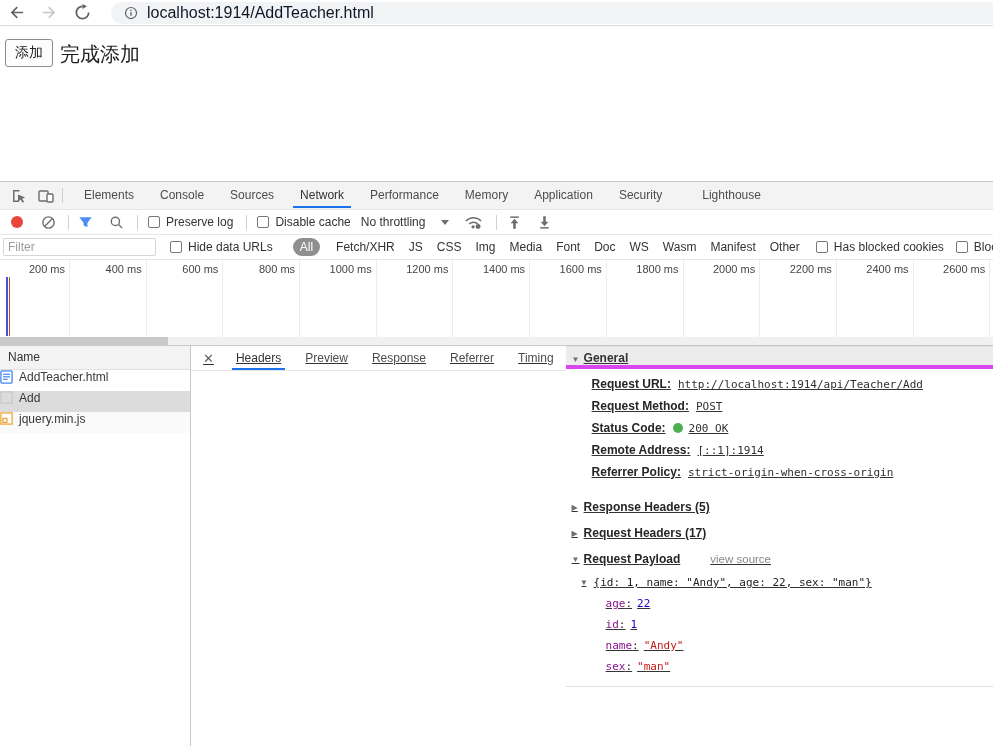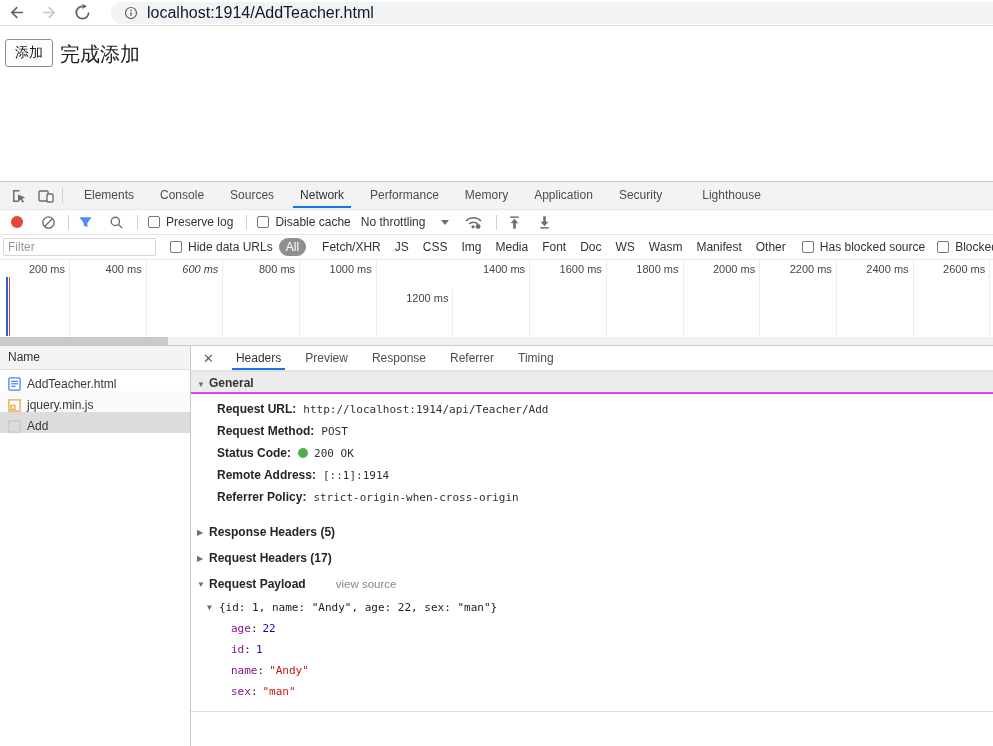--- a/index.html
+++ b/index.html
@@ -43,38 +43,38 @@
   .dt-timeline { height:85px; position:relative; background:#fff; flex:0 0 auto; }
   .tl-grid { display:flex; height:77px; }
   .tl-cell { border-right:1px solid #ececec; height:100%; font-size:11px; color:#454545; text-align:right; padding:3px 4px 0 0; flex:0 0 auto; }
   .tl-marker { position:absolute; top:17px; bottom:9px; width:1.5px; }
   .tl-scrollbar { position:absolute; left:0; right:0; bottom:0; height:8px; background:#f1f1f1; }
   .tl-thumb { width:168px; height:100%; background:#c9c9c9; cursor:pointer; }
 
   .dt-main { flex:1; display:flex; border-top:1px solid #c9c9c9; min-height:0; }
   .req-panel { width:191px; flex:0 0 auto; border-right:1px solid #c9c9c9; display:flex; flex-direction:column; }
   .name-header { height:24px; line-height:23px; background:#f3f3f3; border-bottom:1px solid #e0e0e0; padding-left:8px; color:#333; }
-  .req-row { height:21px; display:flex; align-items:flex-end; padding-left:8px; cursor:pointer; color:#383838; }
+  .req-row { height:21px; display:flex; align-items:flex-start; cursor:pointer; color:#383838; }
   .req-row .fic { width:13px; height:14px; margin-right:6px; flex:0 0 auto; }
   .req-row.striped { background:#fafafa; }
   .req-row.selected { background:#dcdcdc; }
 
-  .detail-panel { flex:1; display:flex; flex-direction:column; background:#fff; min-width:0; }
+  .detail-panel { flex:1; display:flex; flex-direction:row; background:#fff; min-width:0;text-decoration:underline; }
   .detail-tabs { height:25px; display:flex; align-items:stretch; border-bottom:1px solid #e6e6e6; flex:0 0 auto; }
   .close-x { align-self:center; padding:0 10px 0 12px; color:#5f6368; font-size:13px; cursor:pointer; }
   .close-x::before { content:"✕"; }
   .d-tab { padding:0 12px; line-height:24px; color:#4d4d4d; cursor:pointer; position:relative; }
   .d-tab.active { color:#333; }
   .d-tab.active::after { content:""; position:absolute; left:8px; right:8px; bottom:0; height:2.5px; background:#1a73e8; }
 
   .detail-body { flex:1; overflow:hidden; }
   .tri { font-size:8px; color:#6e6e6e; display:inline-block; width:12px; }
   .tri-down::before { content:"▼"; }
   .tri-right::before { content:"▶"; }
-  .general-header { height:23px; line-height:22px; background:#ececec; border-top:1px solid #e0e0e0; border-bottom:2px solid #d946ef; padding-left:6px; font-weight:bold; color:#333; cursor:pointer; }
+  .general-header { height:23px; line-height:22px; background:#ececec; border-top:1px solid #e0e0e0; border-bottom:4px solid #d946ef; padding-left:6px; font-weight:bold; color:#333; cursor:pointer; }
   .kv-row { padding-left:26px; height:22px; display:flex; align-items:center; }
   .kv-label { font-weight:bold; color:#262626; margin-right:7px; white-space:nowrap; }
   .kv-value { font-family:"DejaVu Sans Mono","Liberation Mono",monospace; font-size:11px; color:#303030; white-space:nowrap; }
   .status-dot { width:10px; height:10px; border-radius:50%; margin-right:6px; display:inline-block; }
   .sec-row { height:26px; display:flex; align-items:center; padding-left:6px; cursor:pointer; }
   .sec-title { font-weight:bold; color:#262626; }
   .view-source { color:#888; margin-left:30px; cursor:pointer; font-size:11.5px; }
   .payload-tree { font-family:"DejaVu Sans Mono","Liberation Mono",monospace; font-size:11px; color:#222; }
   .obj-line { height:21px; display:flex; align-items:center; padding-left:16px; cursor:pointer; }
   .prop-line { height:21px; display:flex; align-items:center; padding-left:40px; }
@@ -172,47 +172,47 @@
     <svg class="tb-ic" style="margin-left:15px;" viewBox="0 0 14 14">
         <path d="M7 10.4 L3.4 6.3 H5.8 V1.2 H8.2 V6.3 H10.6 Z" fill="#6e6e6e"></path>
         <rect x="3" y="11.3" width="8" height="1.4" fill="#6e6e6e"></rect>
       </svg>
   </div>
 
   <div class="dt-filterbar">
     <input class="filter-input" placeholder="Filter" style="">
     <span class="chk" style="margin-left:14px;"></span>
     <span class="chk-label">Hide data URLs</span>
-    <span class="pill selected" style="margin-left:6px;">All</span>
+    <span class="pill selected" style="margin-left:20px;">All</span>
     <div class="vdiv" style="margin:0 4px; height:13px;"></div>
     <span class="pill">Fetch/XHR</span>
     <span class="pill">JS</span>
     <span class="pill">CSS</span>
     <span class="pill">Img</span>
     <span class="pill">Media</span>
     <span class="pill">Font</span>
     <span class="pill">Doc</span>
     <span class="pill">WS</span>
     <span class="pill">Wasm</span>
     <span class="pill">Manifest</span>
     <span class="pill">Other</span>
     <span class="chk" style="margin-left:9px;"></span>
-    <span class="chk-label">Has blocked source</span>
+    <span class="chk-label">Has blocked cookies</span>
     <span class="chk" style="margin-left:12px;"></span>
     <span class="chk-label">Blocked Requests</span>
   </div>
 
   <div class="dt-timeline">
     <div class="tl-grid">
       <div class="tl-cell" style="width:70px;">200 ms</div>
       <div class="tl-cell" style="width:76.7px;">400 ms</div>
-      <div class="tl-cell" style="width:76.7px;font-style:italic;">600 ms</div>
+      <div class="tl-cell" style="width:76.7px;">600 ms</div>
       <div class="tl-cell" style="width:76.7px;">800 ms</div>
       <div class="tl-cell" style="width:76.7px;">1000 ms</div>
-      <div class="tl-cell" style="width:76.7px;margin-top:29px;">1200 ms</div>
+      <div class="tl-cell" style="width:76.7px;">1200 ms</div>
       <div class="tl-cell" style="width:76.7px;">1400 ms</div>
       <div class="tl-cell" style="width:76.7px;">1600 ms</div>
       <div class="tl-cell" style="width:76.7px;">1800 ms</div>
       <div class="tl-cell" style="width:76.7px;">2000 ms</div>
       <div class="tl-cell" style="width:76.7px;">2200 ms</div>
       <div class="tl-cell" style="width:76.7px;">2400 ms</div>
       <div class="tl-cell" style="width:76.7px;">2600 ms</div>
     </div>
     <div class="tl-marker" style="left:6px; background:#3a5bd7;"></div>
     <div class="tl-marker" style="left:8.5px; background:#d04437;"></div>
@@ -227,32 +227,32 @@
       <div class="name-header">Name</div>
       <div class="req-row">
         <svg class="fic" viewBox="0 0 13 14">
             <rect x="0.9" y="0.9" width="11.2" height="12.2" rx="1" fill="#fff" stroke="#4285f4" stroke-width="1.3"></rect>
             <rect x="3.1" y="3.7" width="6.8" height="1.2" fill="#4285f4"></rect>
             <rect x="3.1" y="6.2" width="6.8" height="1.2" fill="#4285f4"></rect>
             <rect x="3.1" y="8.7" width="4.5" height="1.2" fill="#4285f4"></rect>
           </svg>
         <span>AddTeacher.html</span>
       </div>
+      <div class="req-row selected">
+        <svg class="fic" style="height:13px;" viewBox="0 0 13 13">
+            <rect x="0.9" y="0.9" width="11.2" height="11.2" fill="none" stroke="#c9c9c9" stroke-width="1.3"></rect>
+          </svg>
+        <span>Add</span>
+      </div>
       <div class="req-row striped">
         <svg class="fic" style="height:13px;" viewBox="0 0 13 13">
             <rect x="0.9" y="0.9" width="11.2" height="11.2" fill="#fff" stroke="#eda73c" stroke-width="1.3"></rect>
             <rect x="2.9" y="6.4" width="4" height="4" fill="none" stroke="#eda73c" stroke-width="1.3"></rect>
           </svg>
         <span>jquery.min.js</span>
-      </div>
-      <div class="req-row selected">
-        <svg class="fic" style="height:13px;" viewBox="0 0 13 13">
-            <rect x="0.9" y="0.9" width="11.2" height="11.2" fill="none" stroke="#c9c9c9" stroke-width="1.3"></rect>
-          </svg>
-        <span>Add</span>
       </div>
     </div>
 
     <div class="detail-panel">
       <div class="detail-tabs">
         <span class="close-x"></span>
         <div class="d-tab active">Headers</div>
         <div class="d-tab">Preview</div>
         <div class="d-tab">Response</div>
         <div class="d-tab">Referrer</div>

